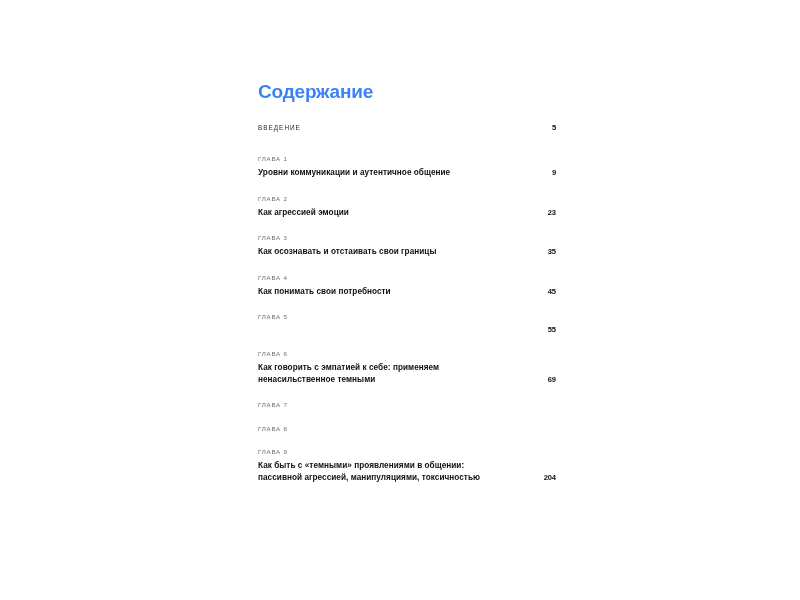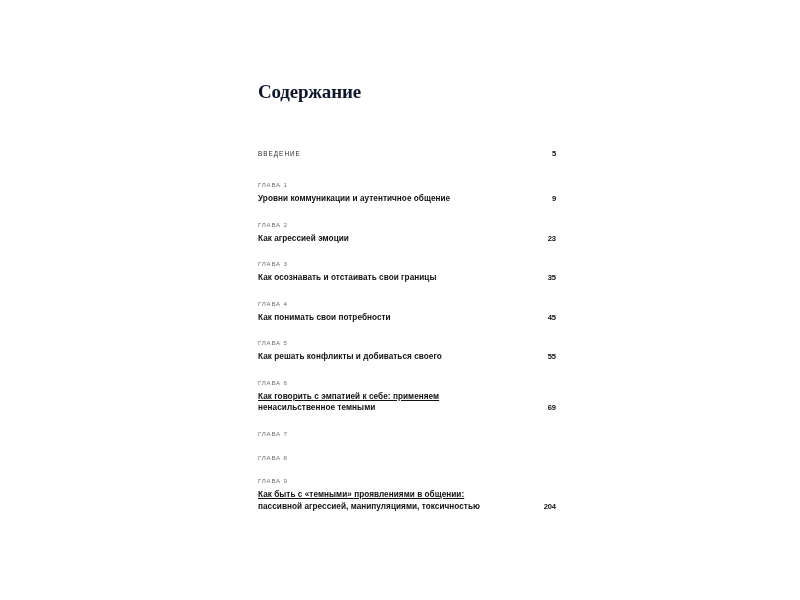--- a/index.html
+++ b/index.html
@@ -30,24 +30,23 @@
     position: absolute;
     left: 258px;
     top: 82px;
     width: 298px;
   }
 
   .toc-title {
     font-size: 19px;
     font-weight: 700;
     letter-spacing: -0.2px;
-    color: #0f172a;
-    margin: 0 0 46px 0;
+    color: #3b82f6;
+    margin: 0 0 20px 0;
     line-height: 1.1;
-    font-family: Liberation Serif, serif;
   }
 
   
   .entry {
     margin-bottom: 16px;
   }
   .entry.intro {
     margin-bottom: 23px;
   }
 
@@ -88,21 +87,20 @@
   }
 
   
   .title-line {
     font-size: 8.2px;
     font-weight: 700;
     color: #111111;
     line-height: 1.42;
     letter-spacing: 0.05px;
     white-space: nowrap;
-    text-decoration: underline;
   }
 
   .leader {
     flex: 1 1 auto;
     min-width: 6px;
     margin: 0 2px 0 3px;
     position: relative;
     height: 1px;
     align-self: flex-end;
     margin-bottom: 2px;
@@ -167,21 +165,20 @@
           <div class="entry-label">ГЛАВА 4</div>
           <div class="entry-row">
             <span class="entry-title">Как понимать свои потребности</span>
             <span class="leader"></span>
             <span class="entry-page">45</span>
           </div>
         </div>
         <div class="entry">
           <div class="entry-label">ГЛАВА 5</div>
           <div class="entry-row">
-            <span class="entry-title">Как решать конфликты и добиваться своего</span>
             <span class="leader"></span>
             <span class="entry-page">55</span>
           </div>
         </div>
         <div class="entry">
           <div class="entry-label">ГЛАВА 6</div>
           <div class="title-line">Как говорить с эмпатией к себе: применяем</div>
           <div class="entry-row">
             <span class="entry-title">ненасильственное темными</span>
             <span class="leader"></span>

